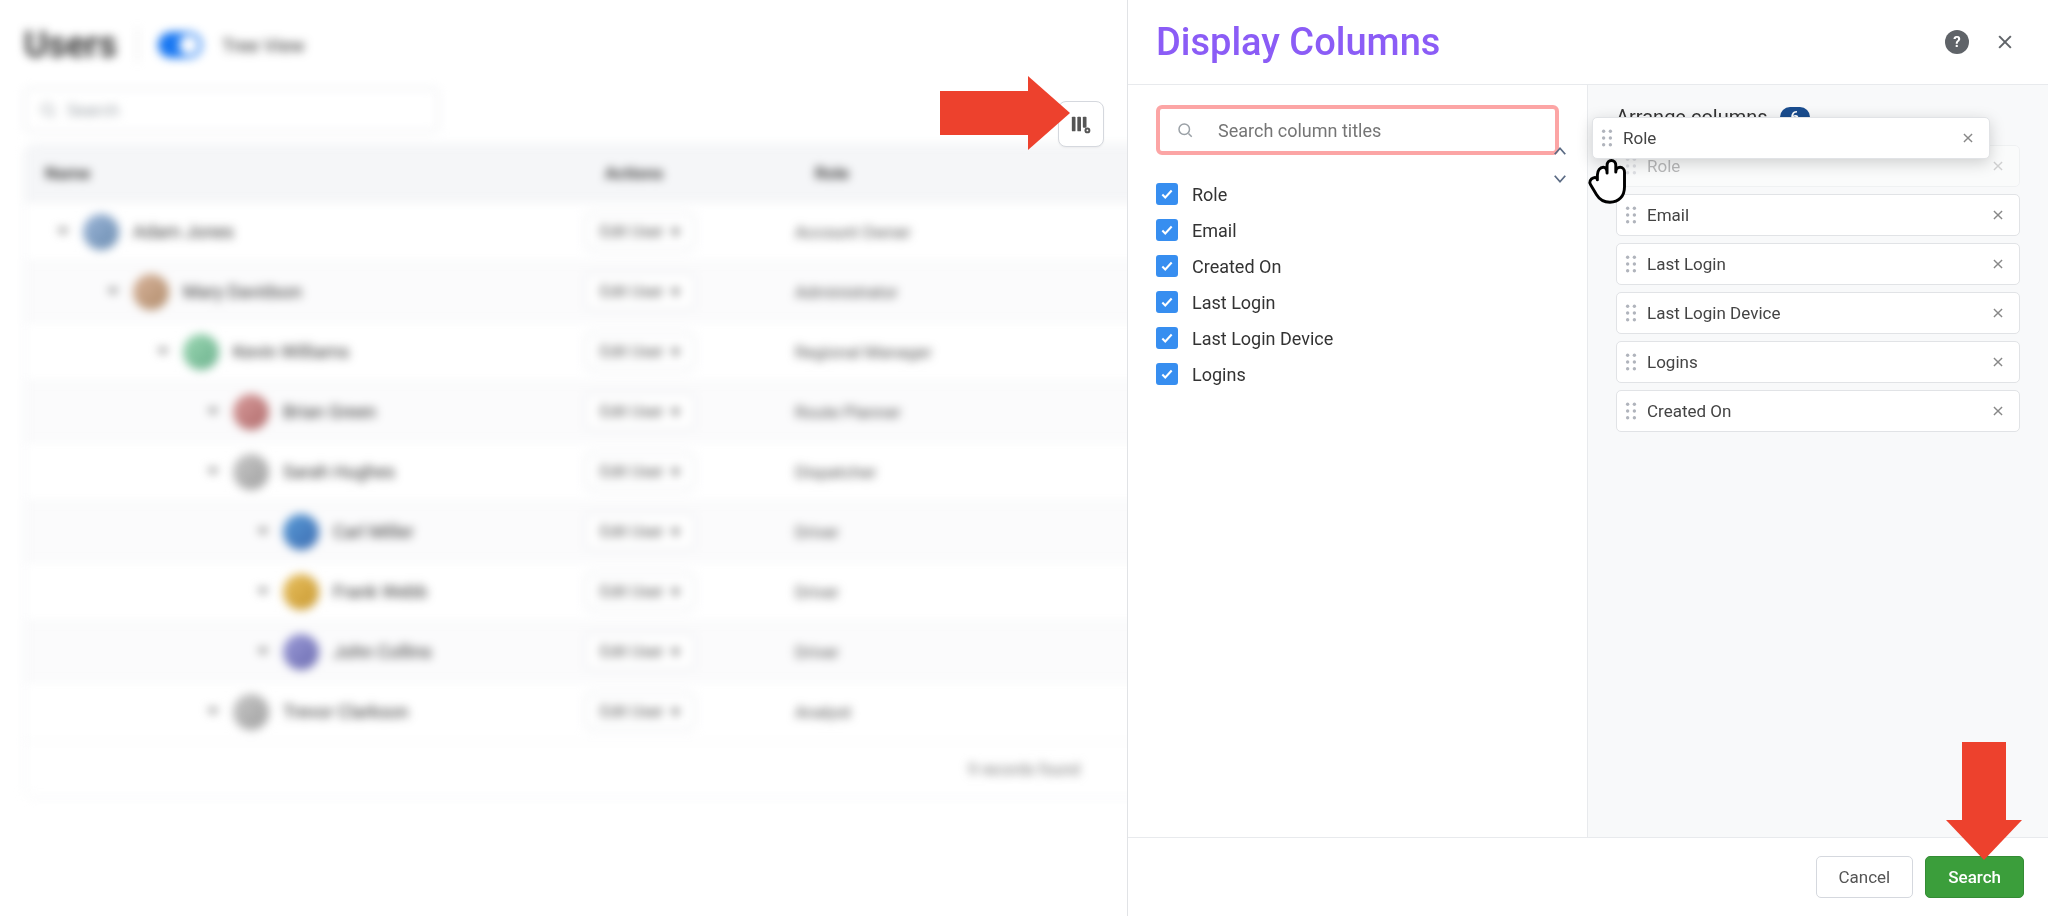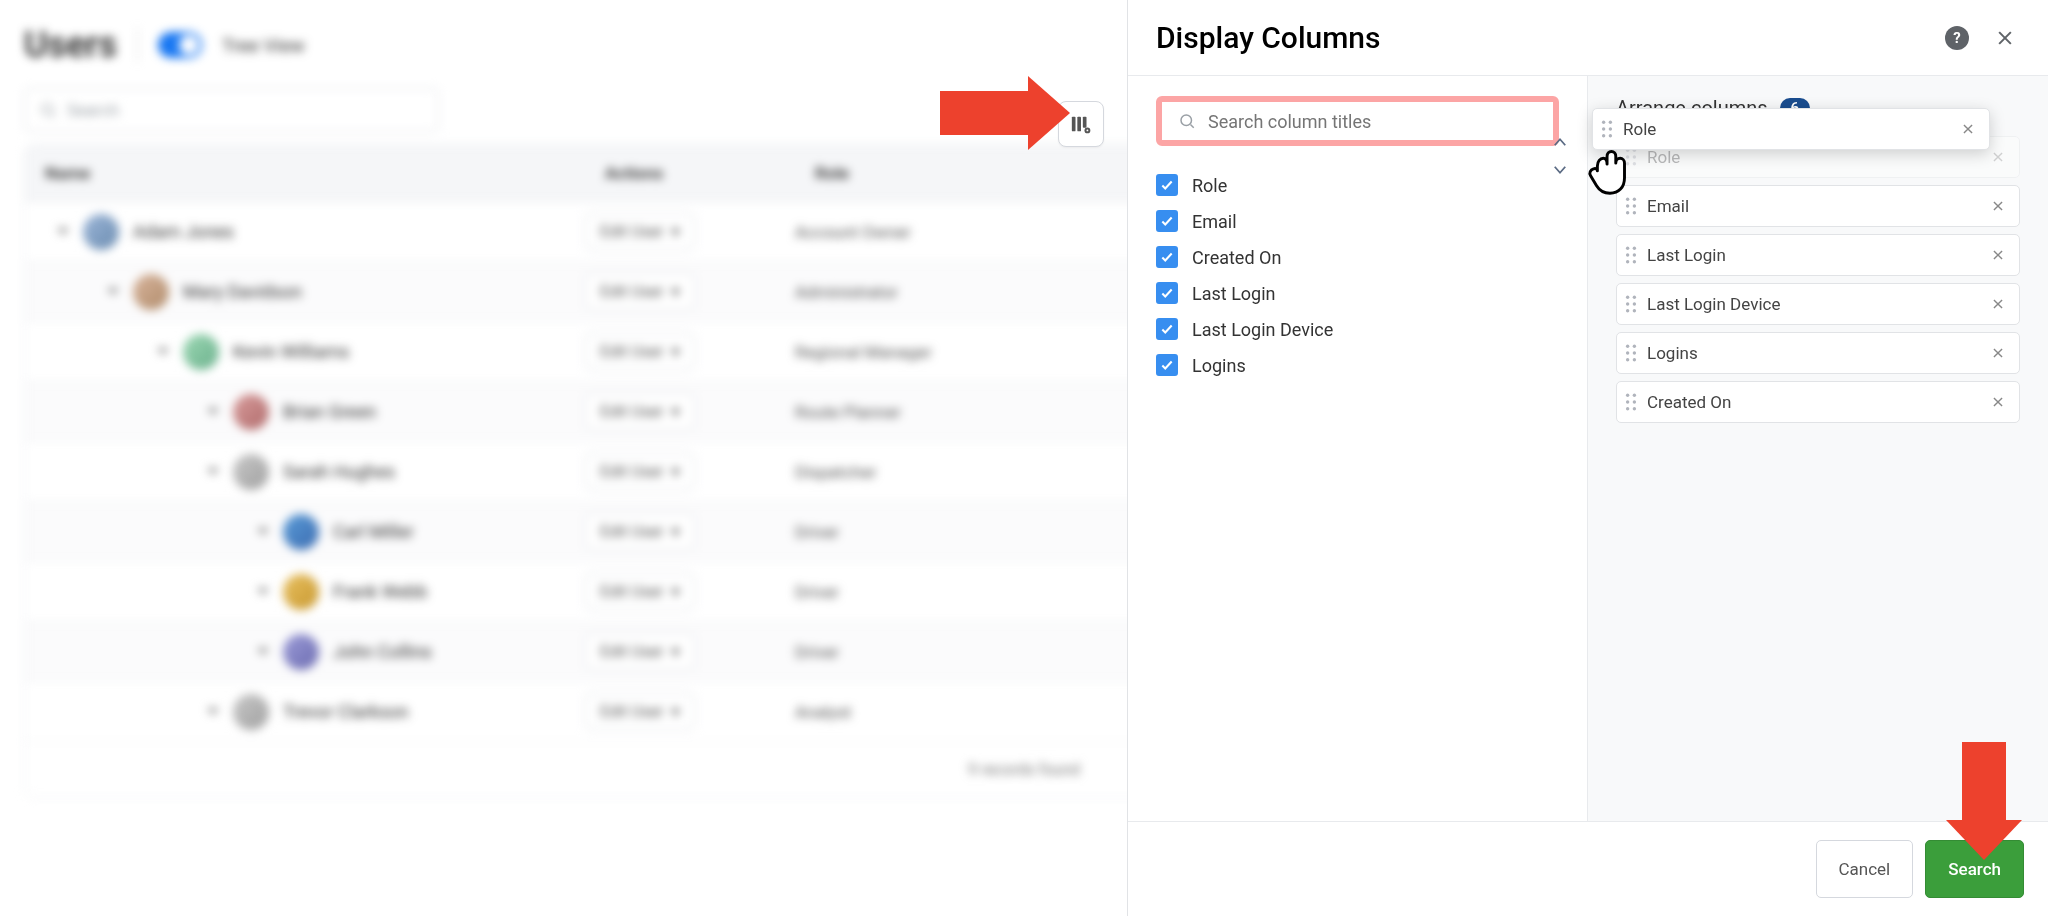--- a/index.html
+++ b/index.html
@@ -47,30 +47,30 @@
 .col-settings-btn svg { width: 22px; height: 22px; }
 
 
 .red-arrow-1 { position: absolute; left: 940px; top: 91px; }
 .red-arrow-1 .shaft { width: 90px; height: 44px; background: #ed412d; }
 .red-arrow-1 .head { position: absolute; left: 88px; top: -15px; width: 0; height: 0; border-top: 37px solid transparent; border-bottom: 37px solid transparent; border-left: 42px solid #ed412d; }
 
 
 .panel { position: absolute; right: 0; top: 0; width: 921px; height: 916px; background: #fff; border-left: 1px solid #e1e3e6; display: flex; flex-direction: column; }
 .panel-header { display: flex; align-items: center; justify-content: space-between; padding: 20px 28px; border-bottom: 1px solid #e8eaed; }
-.panel-title { font-size: 30px; font-weight: 500; color: #000000; }
+.panel-title { font-size: 38px; font-weight: 500; color: #8b5cf6; }
 .panel-header-actions { display: flex; align-items: center; gap: 18px; }
 .icon-btn { width: 30px; height: 30px; display: flex; align-items: center; justify-content: center; color: #5f6368; border-radius: 50%; }
 .help-circ { width: 24px; height: 24px; border-radius: 50%; background: #5f6368; color: #fff; display: flex; align-items: center; justify-content: center; font-size: 15px; font-weight: 700; }
 
 .panel-body { flex: 1; display: flex; overflow: hidden; }
 .panel-left { width: 460px; border-right: 1px solid #e8eaed; padding: 20px 28px; }
 .panel-right { flex: 1; background: #f8f9fa; padding: 20px 28px; position: relative; }
 
-.search-box { display: flex; align-items: center; gap: 12px; border: 6px solid #fca5a5; border-radius: 6px; height: 50px; padding: 0 16px; color: #9aa0a6; font-size: 18px; margin-bottom: 28px; }
+.search-box { display: flex; align-items: center; gap: 24px; border: 4px solid #fca5a5; border-radius: 6px; height: 50px; padding: 0 16px; color: #9aa0a6; font-size: 18px; margin-bottom: 28px; }
 .search-box input { border: none; outline: none; flex: 1; font-size: 18px; color: #333; background: transparent; }
 
 .group-label { font-size: 18px; font-weight: 600; color: #333; margin-bottom: 14px; }
 .check-list { display: flex; flex-direction: column; gap: 14px; }
 .check-item { display: flex; align-items: center; gap: 14px; font-size: 18px; color: #333; }
 .checkbox { width: 22px; height: 22px; border: 2px solid #378ef0; background: #378ef0; border-radius: 3px; display: flex; align-items: center; justify-content: center; }
 .checkbox svg { width: 14px; height: 14px; color: #fff; }
 
 .arrange-head { display: flex; align-items: center; gap: 12px; margin-bottom: 16px; }
 .arrange-title { font-size: 20px; color: #333; }
@@ -85,21 +85,21 @@
 .arr-x { color: #888; width: 22px; text-align: center; font-size: 18px; }
 
 
 .dragging { position: absolute; left: 4px; top: 32px; width: 398px; z-index: 5; }
 .dragging .arr-item { box-shadow: 0 4px 16px rgba(0,0,0,0.18); background: #fff; }
 .drag-indicators { position: absolute; left: -42px; top: 26px; display: flex; flex-direction: column; gap: 8px; align-items: center; }
 .ind-arrow { color: #5b6b84; }
 .hand-cursor { position: absolute; left: -14px; top: 29px; z-index: 6; }
 
 .panel-footer { border-top: 1px solid #e8eaed; padding: 18px 24px; display: flex; justify-content: flex-end; gap: 12px; position: relative; }
-.btn { height: 58px; padding: 0 22px; border-radius: 5px; font-size: 17px; display: inline-flex; align-items: center; justify-content: center; cursor: pointer; }
+.btn { height: 42px; padding: 0 22px; border-radius: 5px; font-size: 17px; display: inline-flex; align-items: center; justify-content: center; cursor: pointer; }
 .btn-cancel { background: #fff; border: 1px solid #d5d8de; color: #555; }
 .btn-apply { background: #3b9e3b; border: 1px solid #348c34; color: #fff; font-weight: 500; }
 
 .red-arrow-2 { position: absolute; right: 26px; bottom: 56px; z-index: 8; }
 .red-arrow-2 .shaft2 { width: 44px; height: 78px; background: #ed412d; margin: 0 auto; }
 .red-arrow-2 .head2 { width: 0; height: 0; border-left: 38px solid transparent; border-right: 38px solid transparent; border-top: 40px solid #ed412d; margin: 0 auto; }
 
 </style>
 </head>
 <body>

